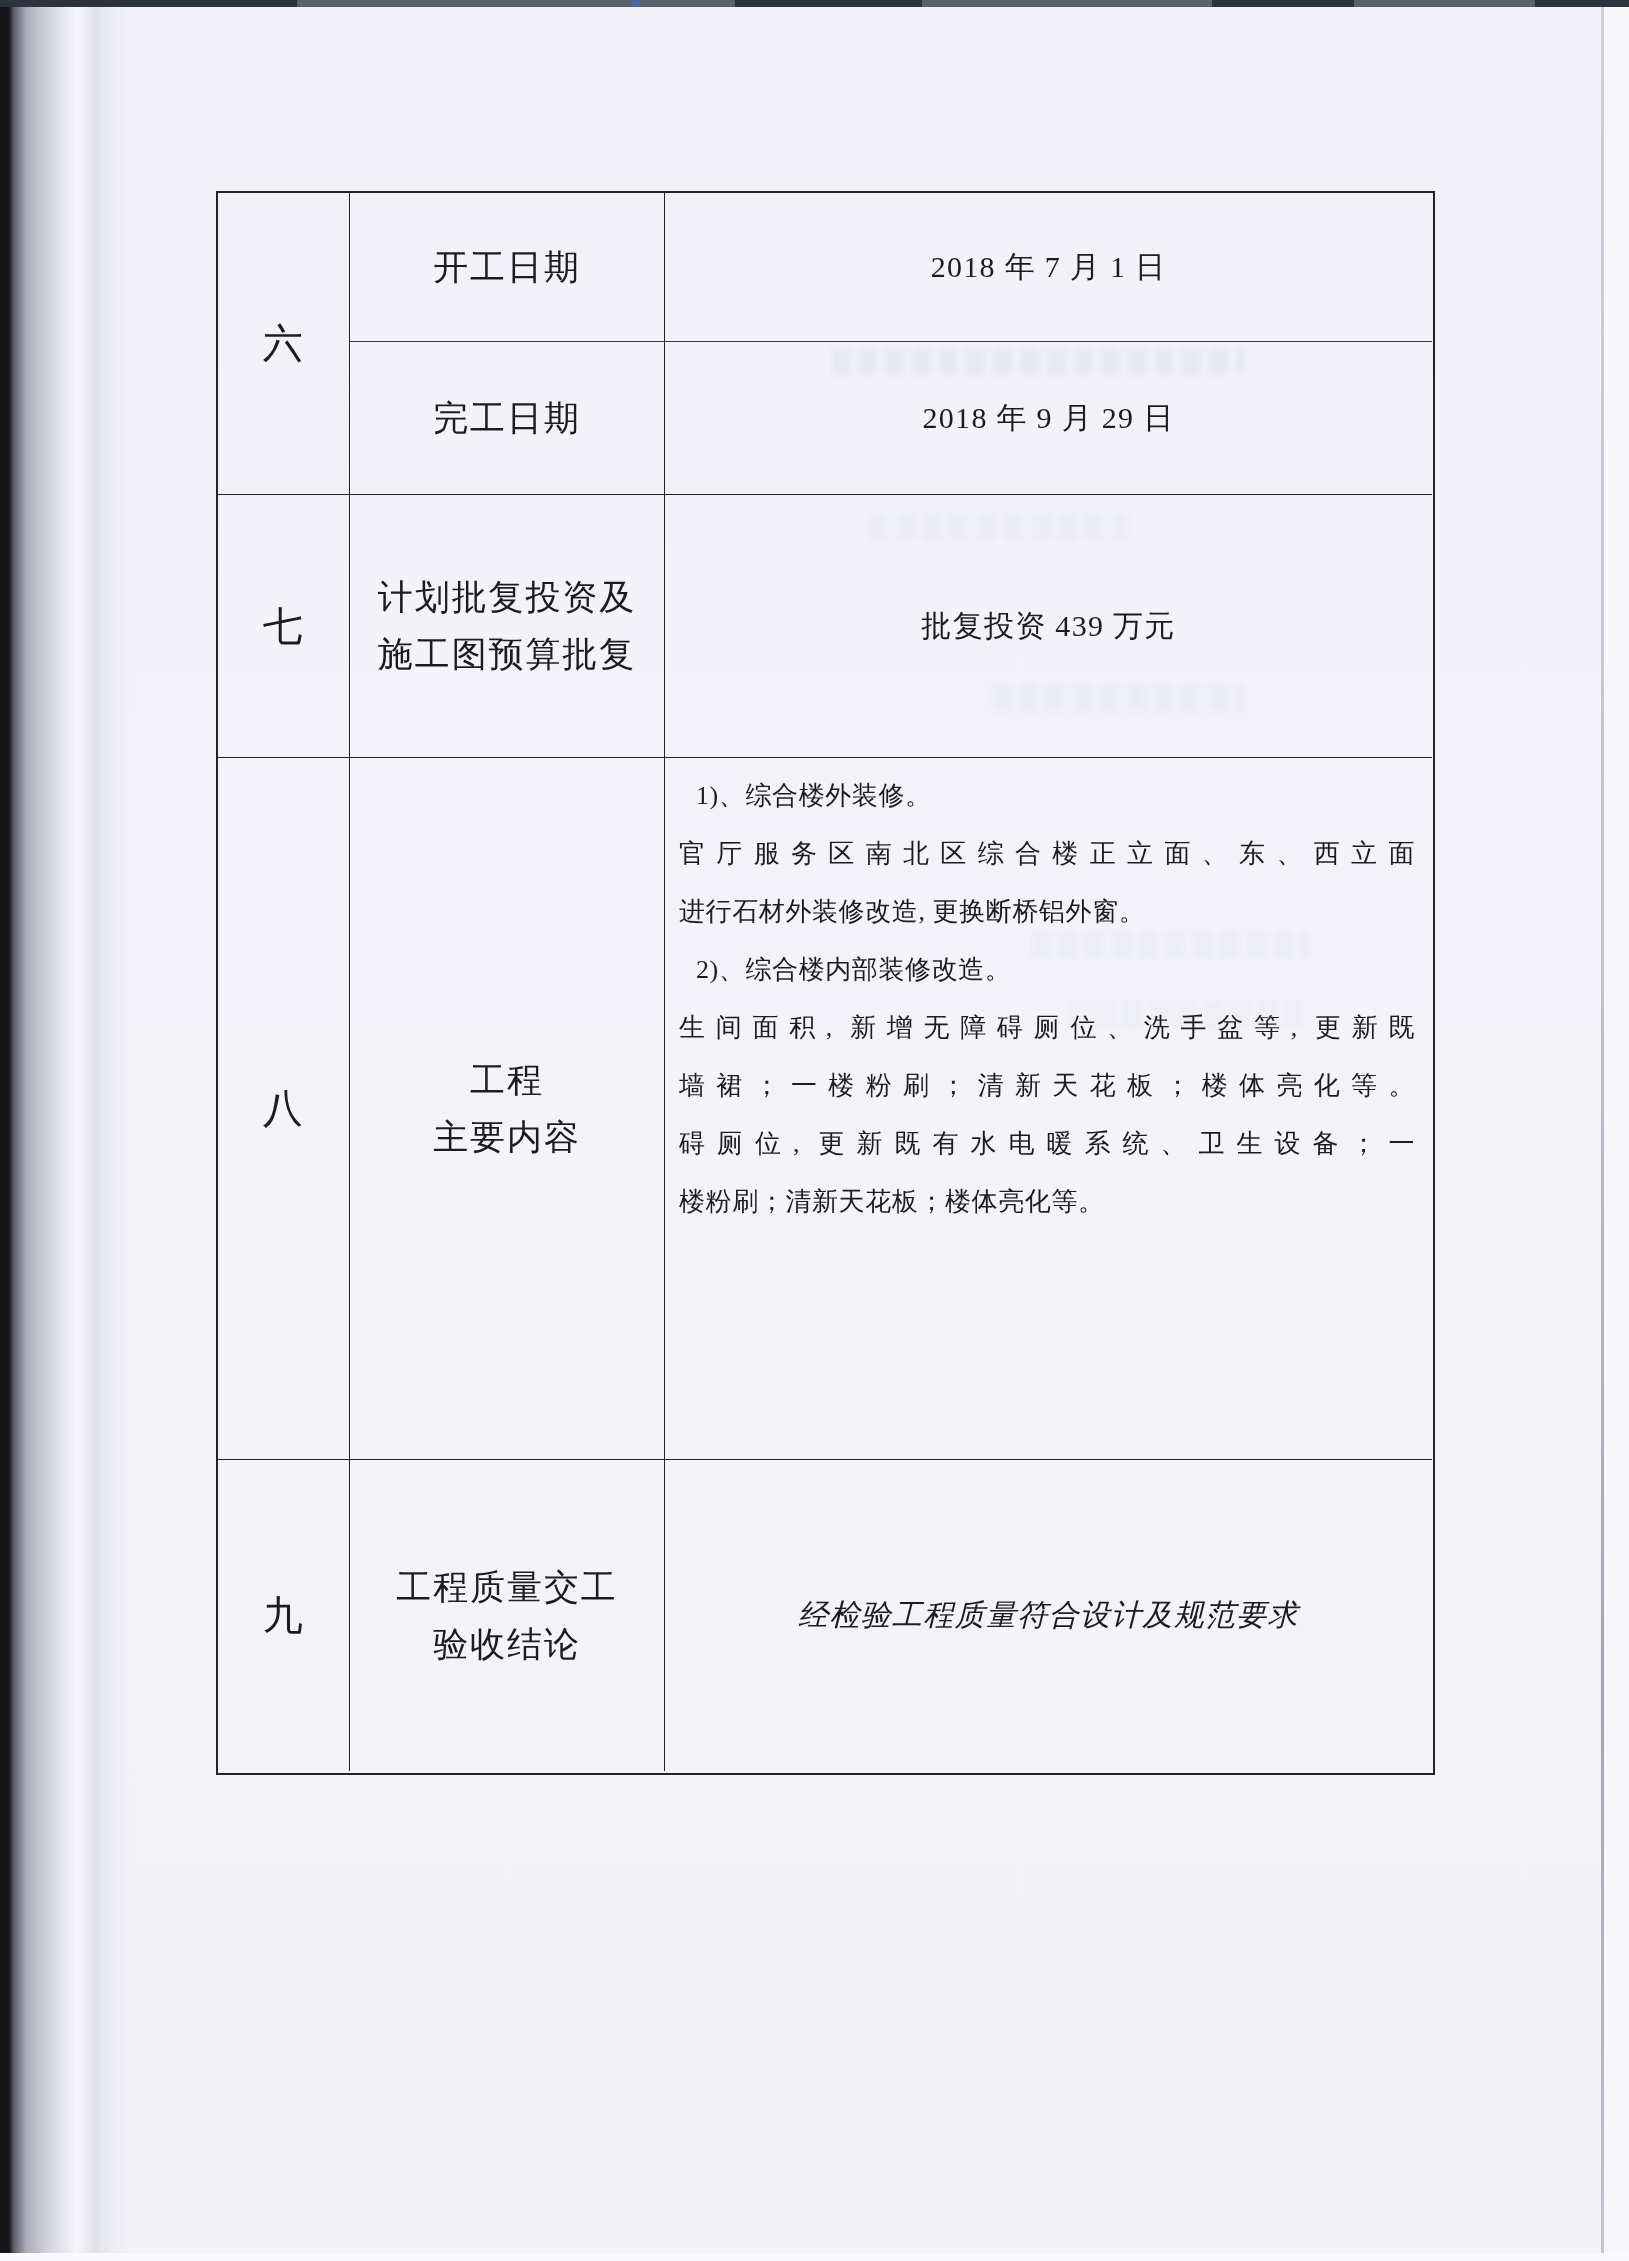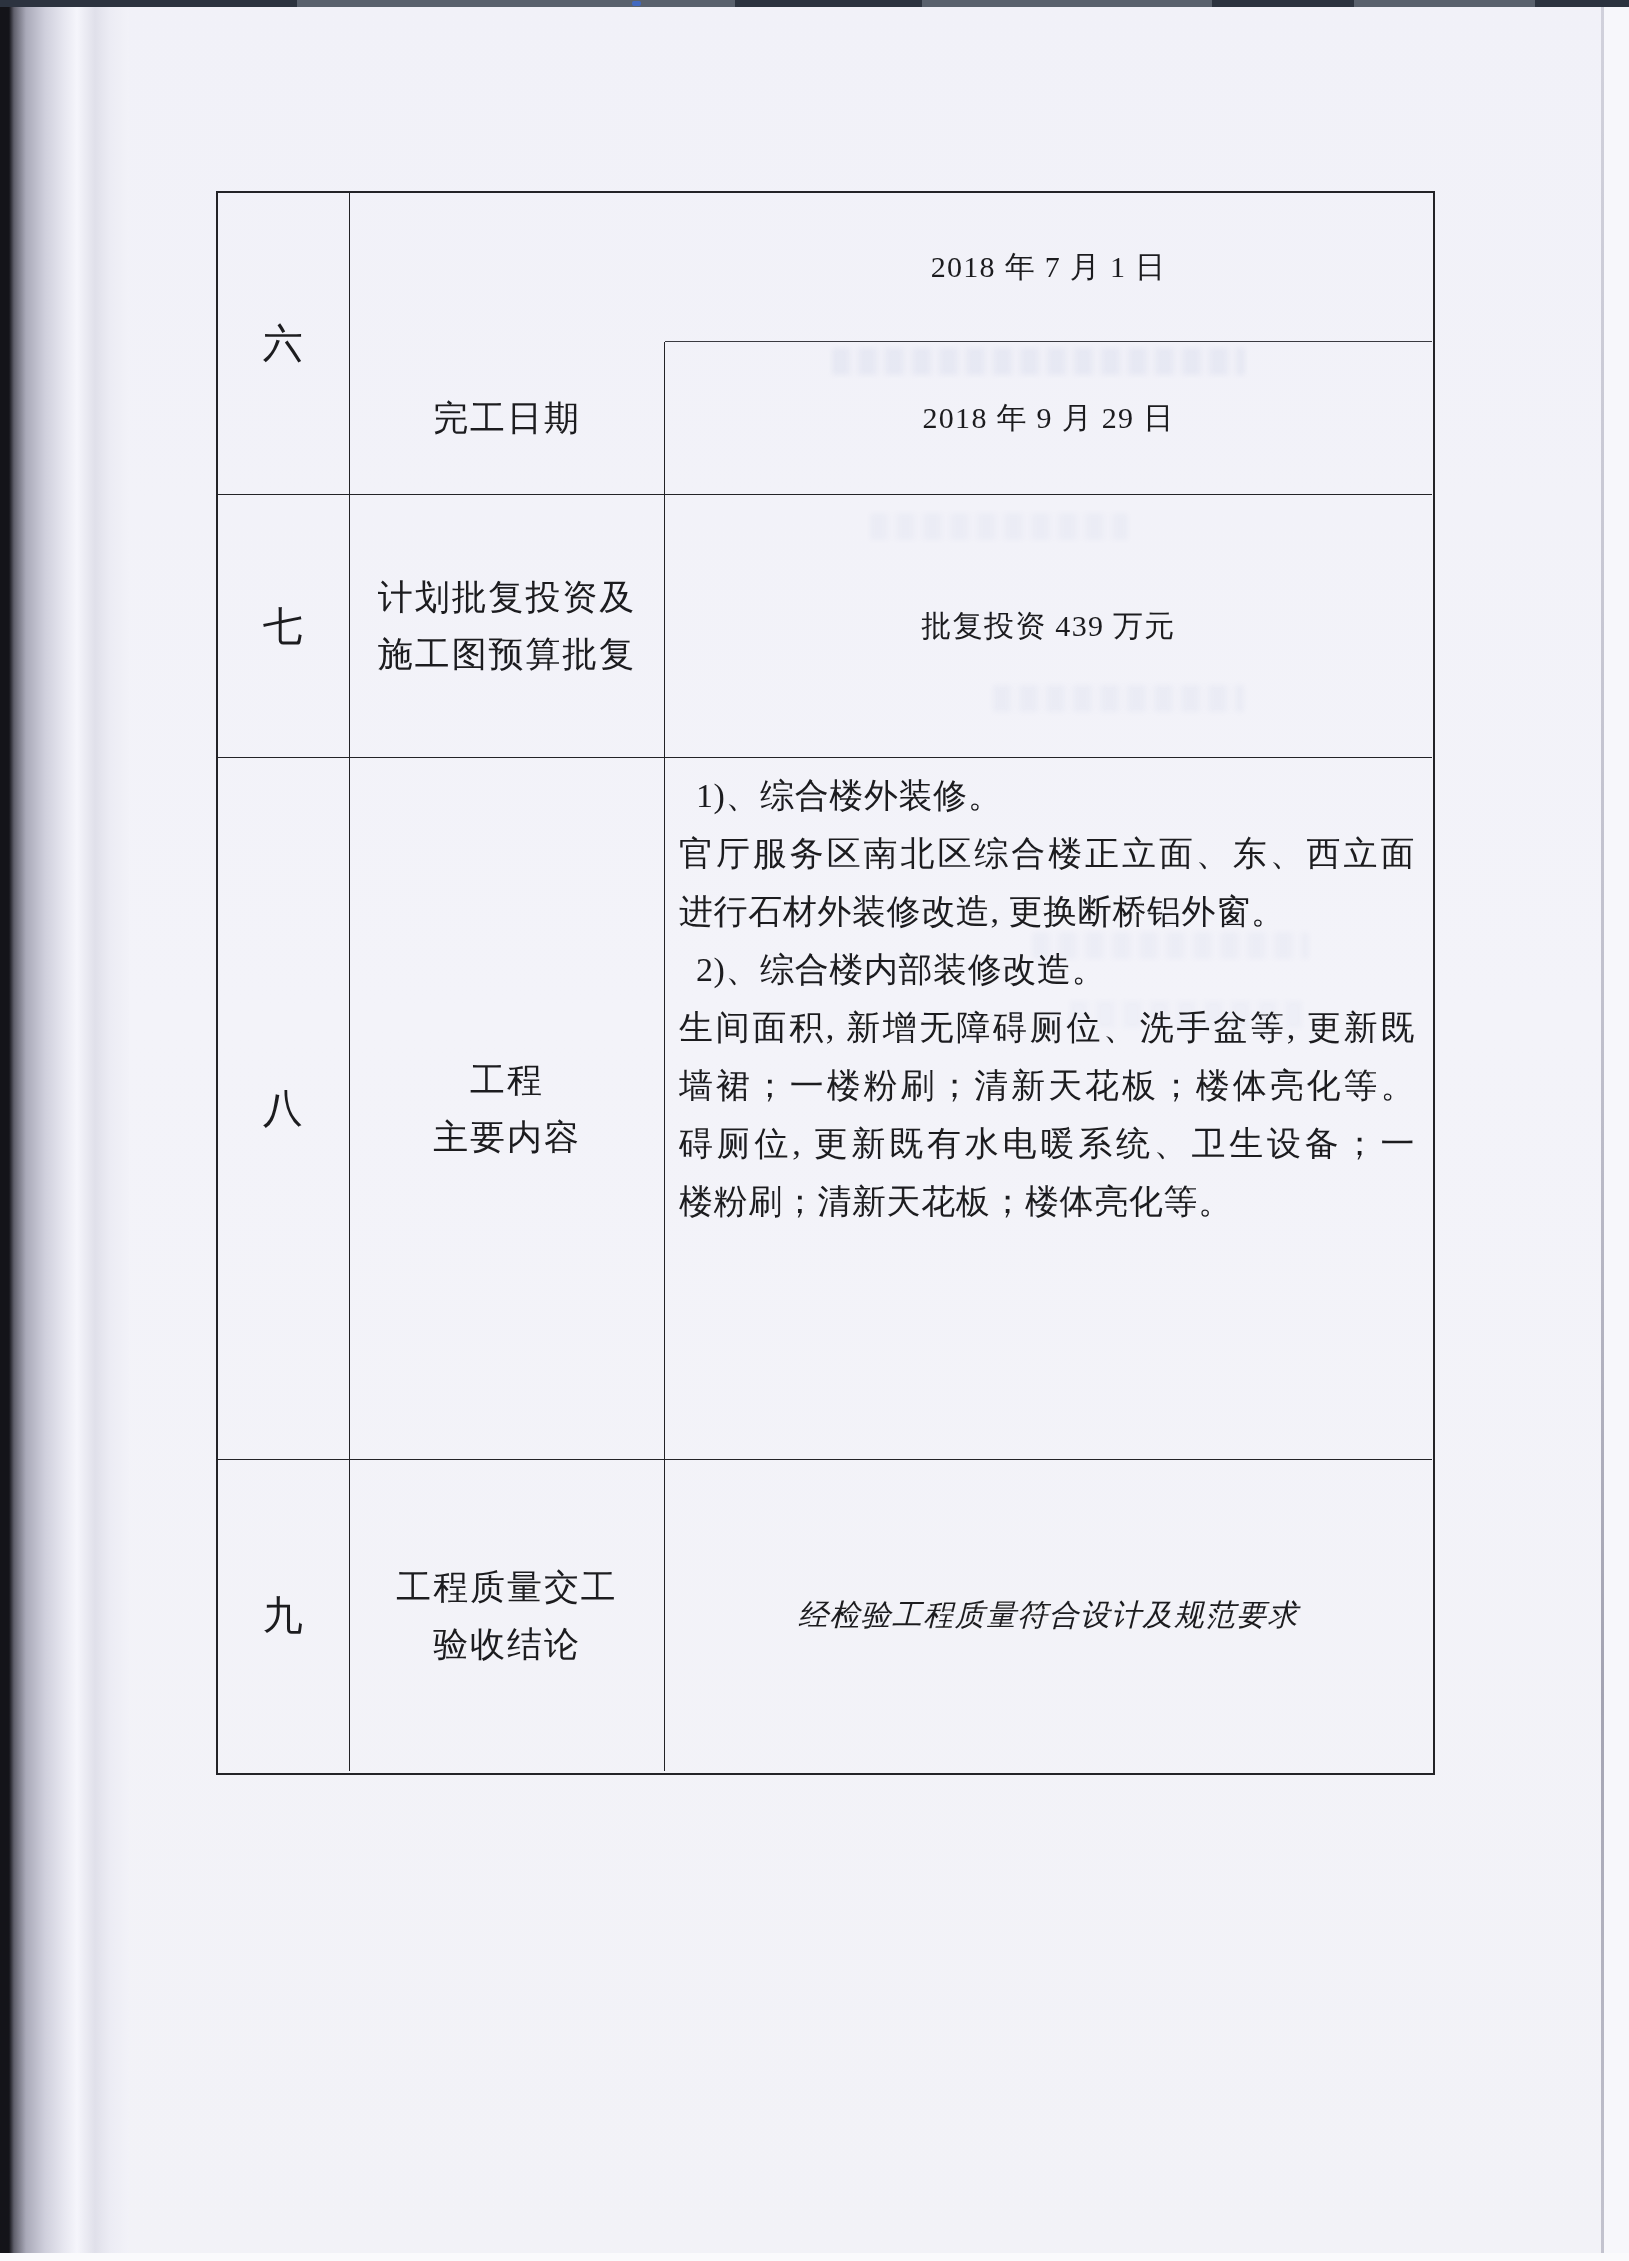--- a/index.html
+++ b/index.html
@@ -42,21 +42,21 @@
     flex-direction:column;}
   .br{border-right:1.9px solid #232327;}
   .bb{border-bottom:1.9px solid #232327;}
   .bb-thin{border-bottom:1.3px solid #3a3a40;}
   .row-no{font-size:40px;letter-spacing:1.3px;}
   .label{font-size:35px;letter-spacing:1.9px;line-height:57px;text-align:center;}
   .value{font-size:30px;letter-spacing:1.3px;text-align:center;}
   .cell-six{grid-row:1/3;grid-column:1;}
   .content-cell{align-items:stretch;justify-content:flex-start;
     padding:9px 17px 0 14px;}
-  .content-line{display:block;font-size:34px;line-height:58px;letter-spacing:0.6px;
+  .content-line{display:block;font-size:26px;line-height:58px;letter-spacing:0.6px;
     text-align:left;white-space:nowrap;font-family:Liberation Serif, serif;}
   .content-line.jl{text-align:justify;text-align-last:justify;white-space:normal;}
   .content-line.indent{padding-left:17px;}
 </style>
 </head>
 <body>
 
 <div id="page">
 
   <div class="scan-left-fold"></div>
@@ -75,20 +75,23 @@
   <div class="ghost" style="left:993px;top:685px;width:251px;opacity:.35;"></div>
   <div class="ghost" style="left:1032px;top:932px;width:277px;opacity:.3;"></div>
   <div class="ghost" style="left:1070px;top:1001px;width:232px;opacity:.25;"></div>
 
   <div id="acceptance-table">
 
     <div class="cell cell-six br bb">
       <span class="row-no">六</span>
     </div>
 
+    <div class="cell br bb-thin" style="grid-row:1;grid-column:2;">
+      <span class="label">开工日期</span>
+    </div>
     <div class="cell bb-thin" style="grid-row:1;grid-column:3;">
       <span class="value">2018 年 7 月 1 日</span>
     </div>
 
     <div class="cell br bb" style="grid-row:2;grid-column:2;">
       <span class="label">完工日期</span>
     </div>
     <div class="cell bb" style="grid-row:2;grid-column:3;">
       <span class="value">2018 年 9 月 29 日</span>
     </div>

